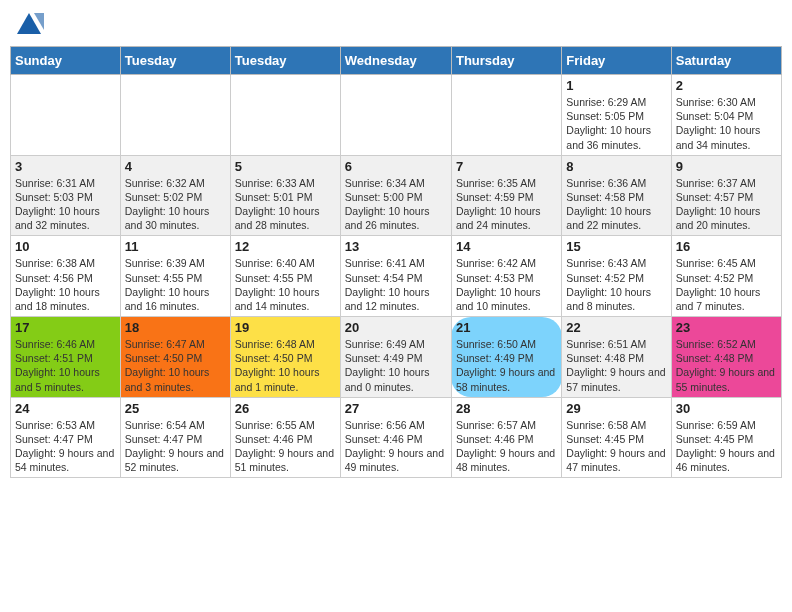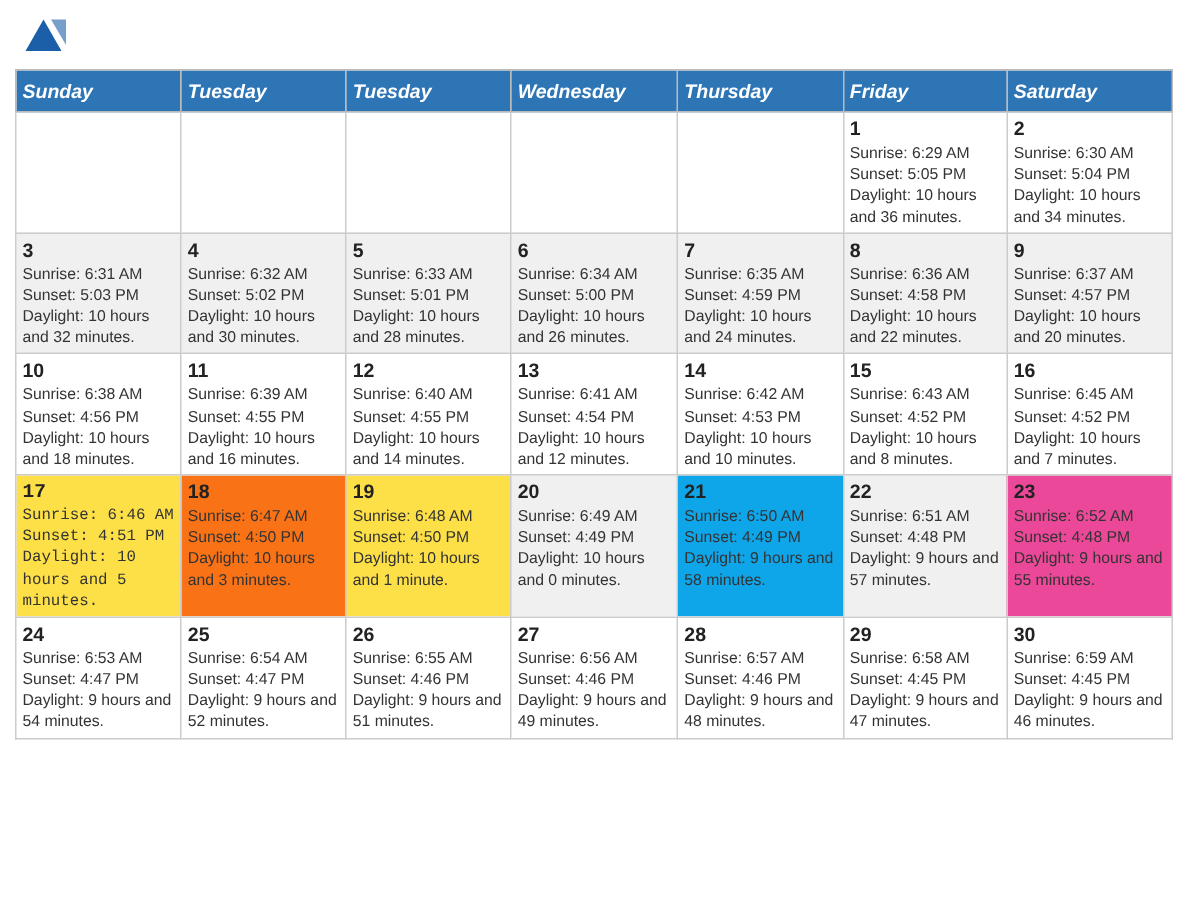--- a/index.html
+++ b/index.html
@@ -50,21 +50,20 @@
       border-collapse: collapse;
     }
     .calendar thead tr th {
       background-color: #2e75b6;
       color: #fff;
       font-size: 13px;
       font-weight: bold;
       padding: 6px 4px;
       border: 1px solid #bbb;
       text-align: left;
-      font-style: italic;
     }
     .calendar tbody tr td {
       border: 1px solid #ccc;
       vertical-align: top;
       padding: 3px 4px;
       width: 113px;
       min-height: 80px;
       background: #fff;
       font-size: 11px;
       color: #333;
@@ -225,21 +224,21 @@
 Daylight: 10 hours and 8 minutes.</div>
         </td>
         <td>
           <span class="day-number">16</span>
           <div class="day-info">Sunrise: 6:45 AM
 Sunset: 4:52 PM
 Daylight: 10 hours and 7 minutes.</div>
         </td>
       </tr>
       <tr>
-        <td style="background: #fde047; font-family: Liberation Mono, monospace;">
+        <td style="background: #84cc16;">
           <span class="day-number">17</span>
           <div class="day-info">Sunrise: 6:46 AM
 Sunset: 4:51 PM
 Daylight: 10 hours and 5 minutes.</div>
         </td>
         <td style="background: #f97316;">
           <span class="day-number">18</span>
           <div class="day-info">Sunrise: 6:47 AM
 Sunset: 4:50 PM
 Daylight: 10 hours and 3 minutes.</div>
@@ -249,21 +248,21 @@
           <div class="day-info">Sunrise: 6:48 AM
 Sunset: 4:50 PM
 Daylight: 10 hours and 1 minute.</div>
         </td>
         <td style="background: rgb(240, 240, 240); margin-left: 23px;">
           <span class="day-number">20</span>
           <div class="day-info">Sunrise: 6:49 AM
 Sunset: 4:49 PM
 Daylight: 10 hours and 0 minutes.</div>
         </td>
-        <td style="background: #0ea5e9;">
+        <td style="background: #7dd3fc; border-radius: 20px;">
           <span class="day-number">21</span>
           <div class="day-info">Sunrise: 6:50 AM
 Sunset: 4:49 PM
 Daylight: 9 hours and 58 minutes.</div>
         </td>
         <td style="background: rgb(240, 240, 240);">
           <span class="day-number">22</span>
           <div class="day-info">Sunrise: 6:51 AM
 Sunset: 4:48 PM
 Daylight: 9 hours and 57 minutes.</div>

